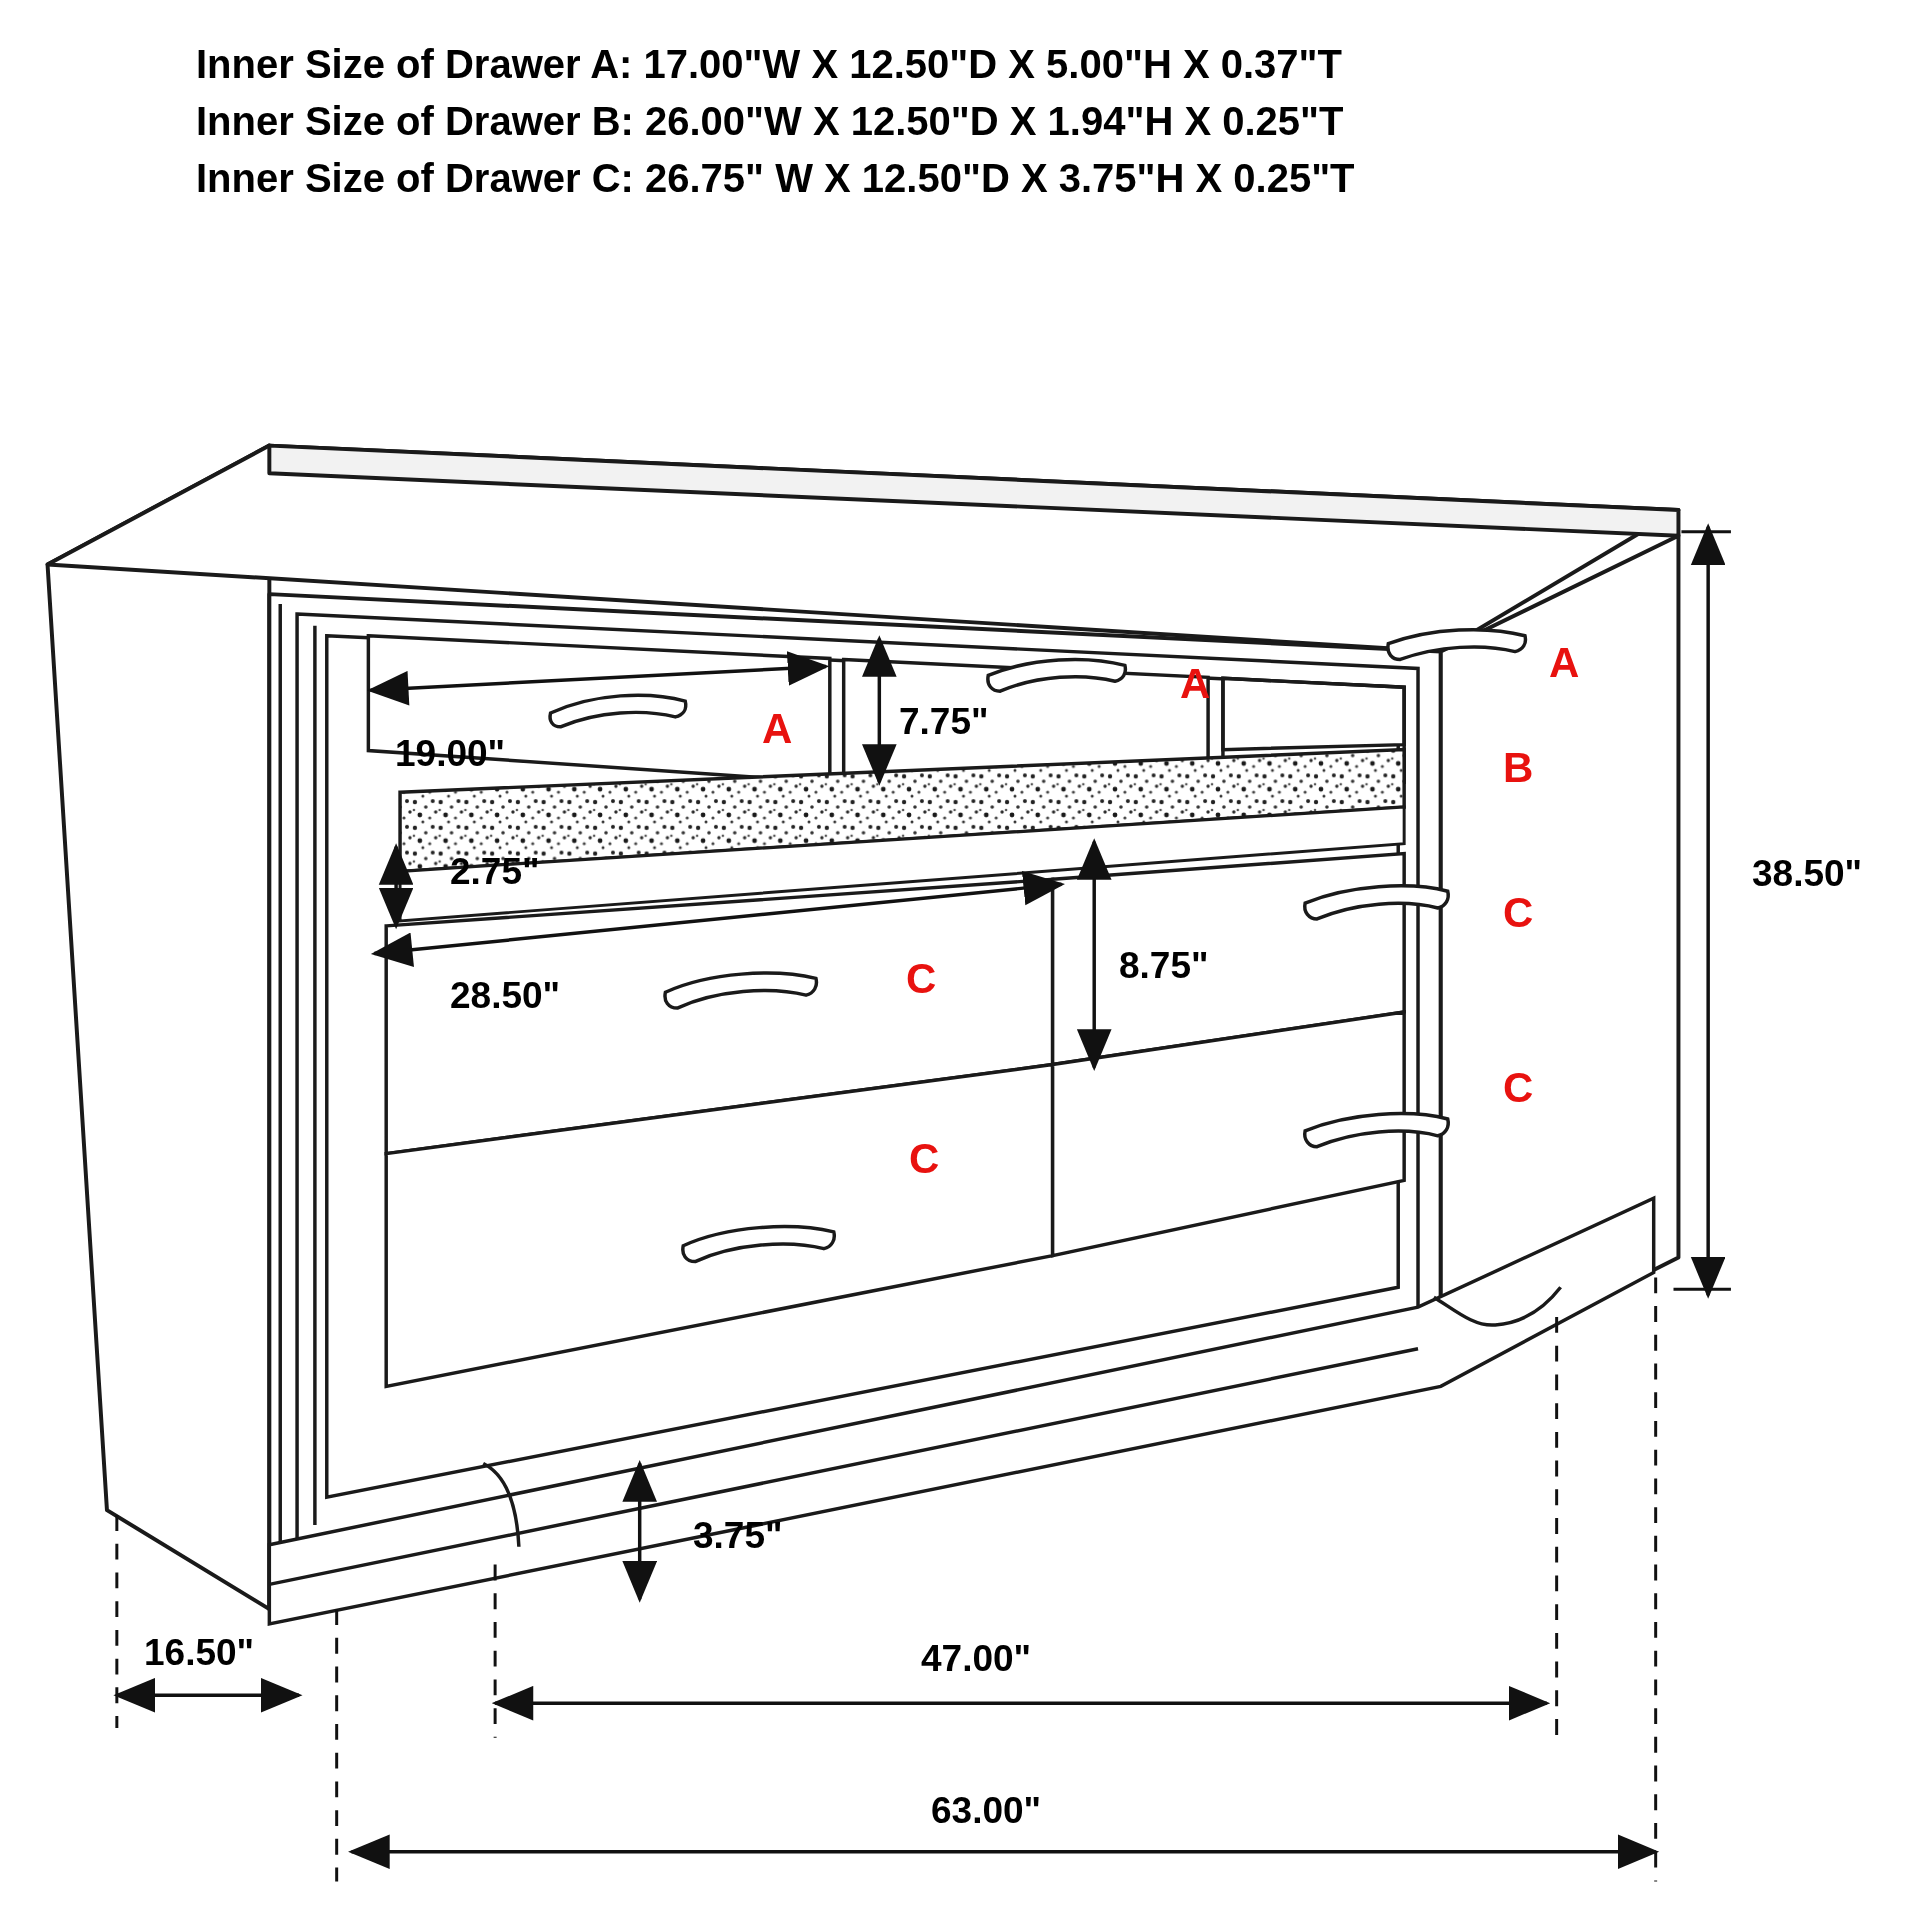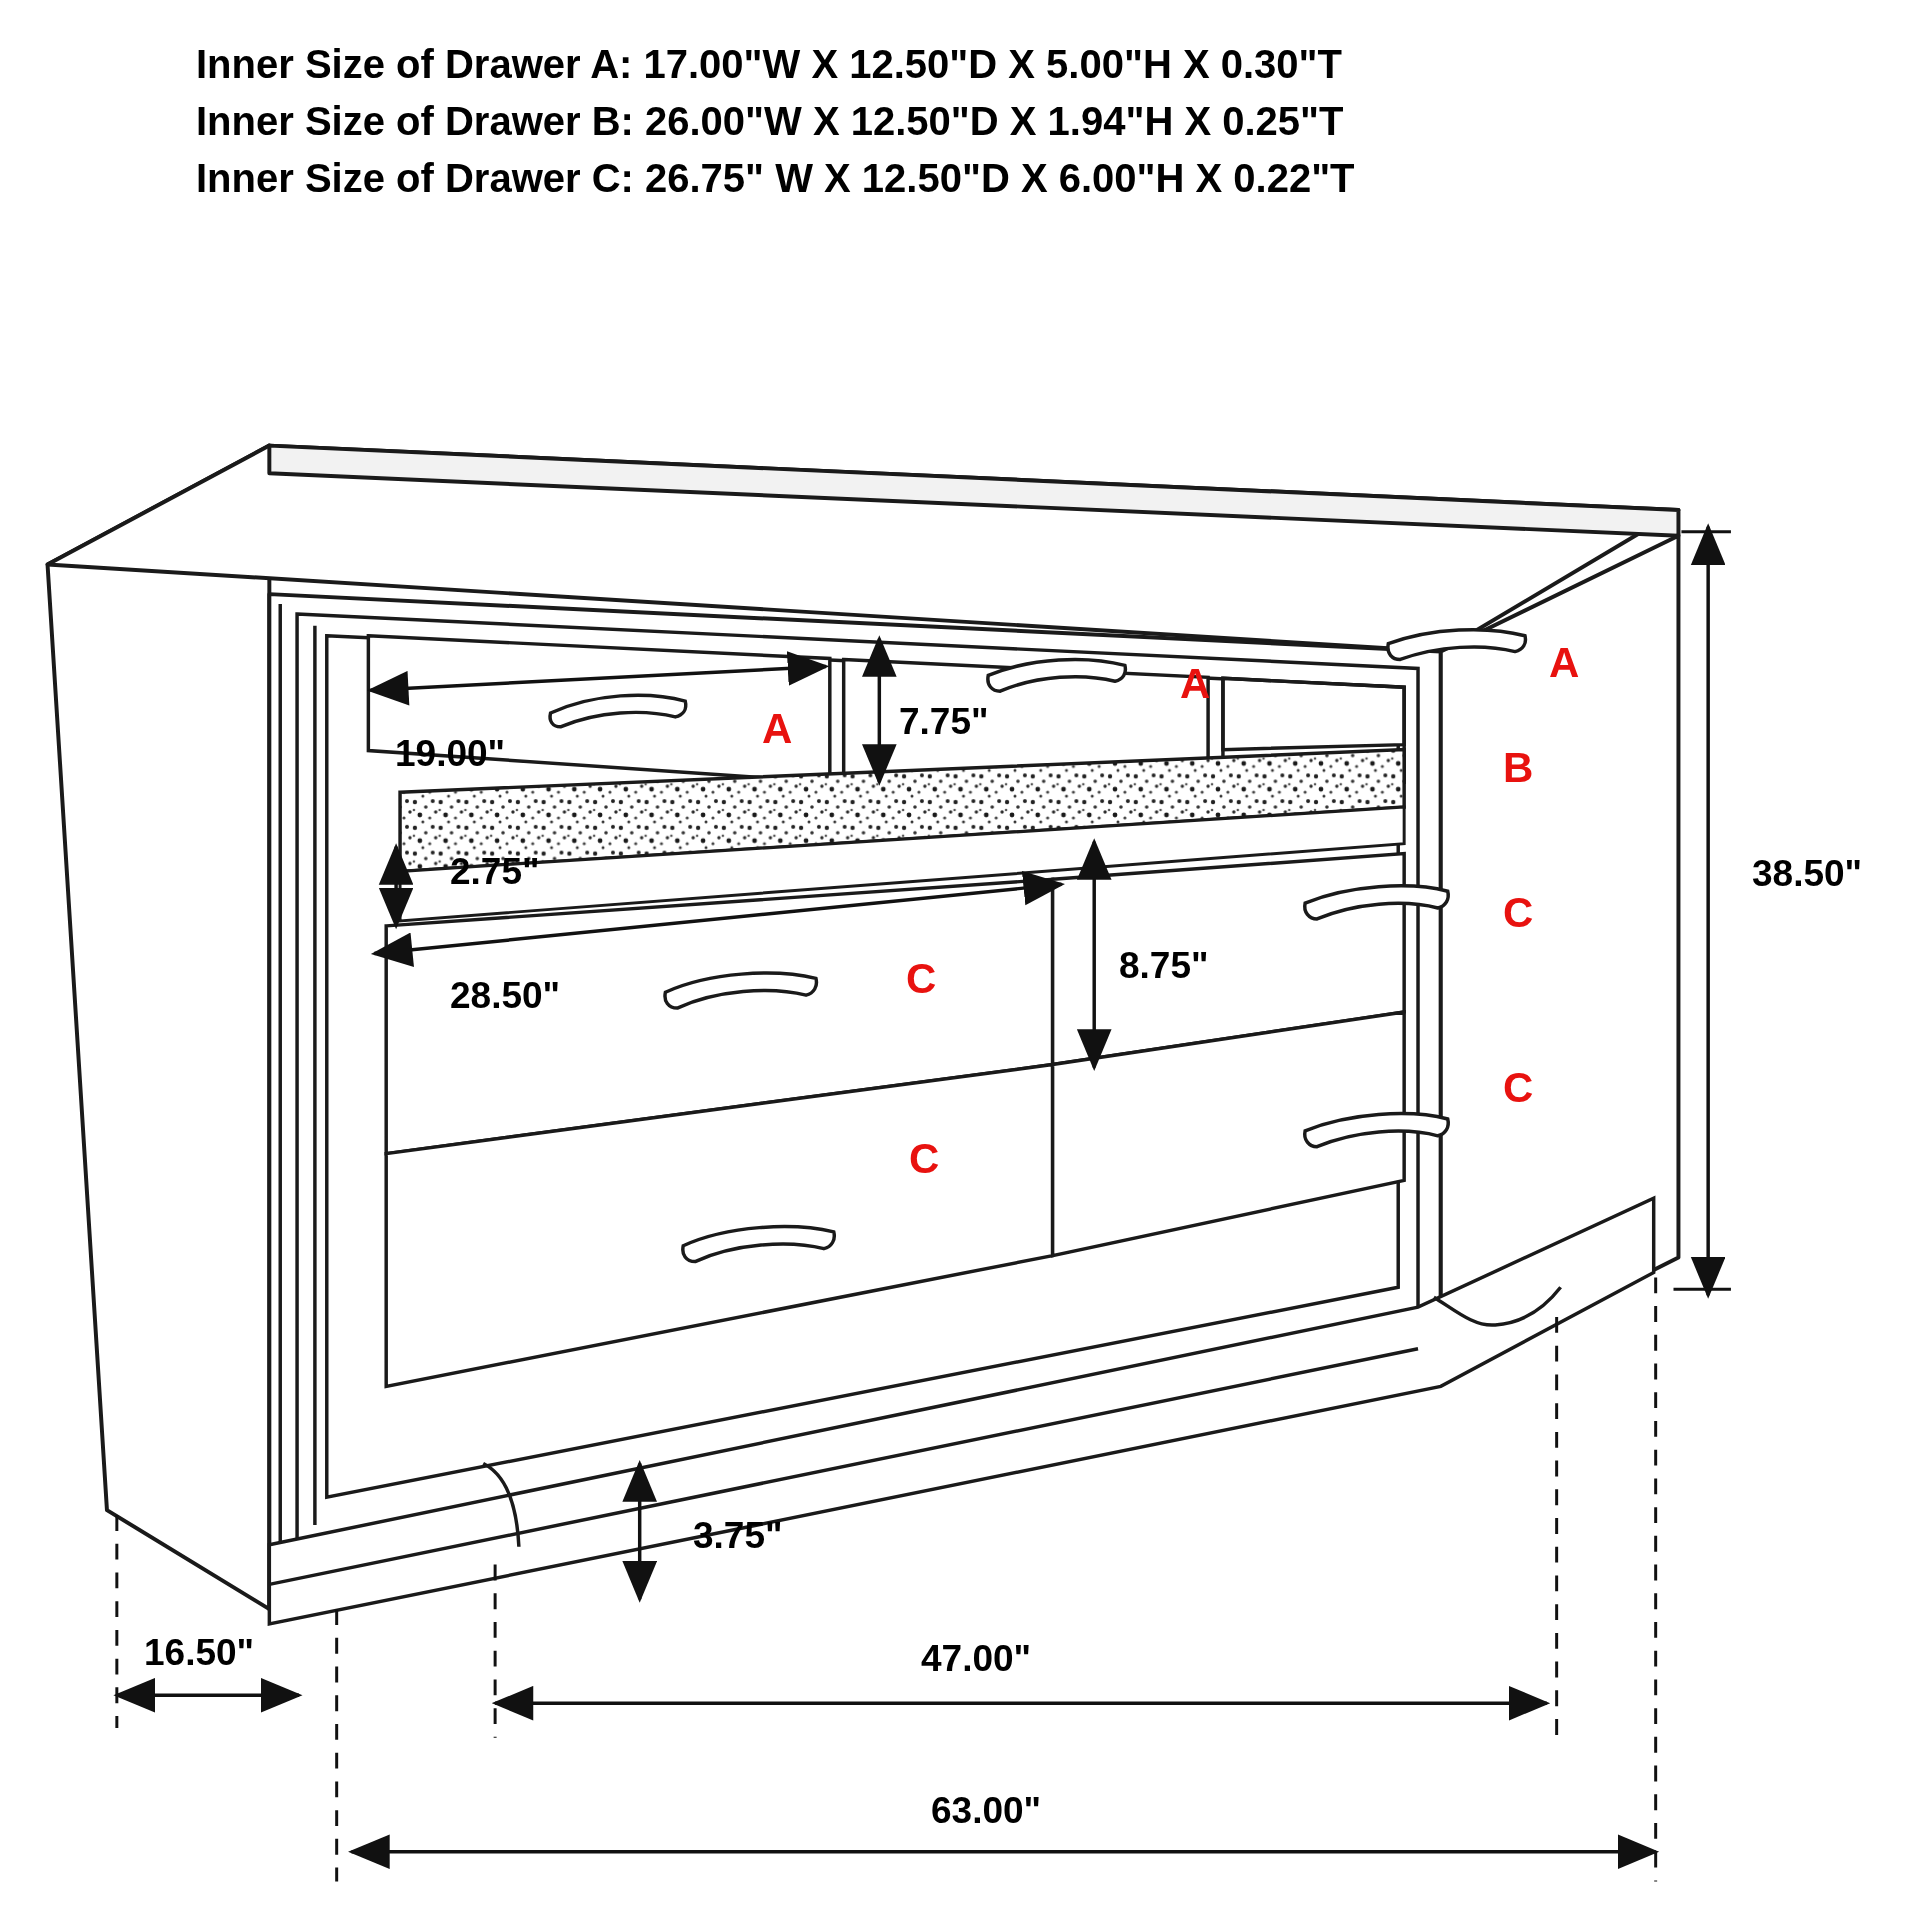--- a/index.html
+++ b/index.html
@@ -53,23 +53,23 @@
     color: #e8120f;
     white-space: nowrap;
   }
 </style>
 </head>
 <body>
 
 <div id="root">
 
   <div class="spec-block">
-    <div class="spec-line">Inner Size of Drawer A: 17.00"W X 12.50"D X 5.00"H X 0.30"T</div>
+    <div class="spec-line">Inner Size of Drawer A: 17.00"W X 12.50"D X 5.00"H X 0.37"T</div>
     <div class="spec-line">Inner Size of Drawer B: 26.00"W X 12.50"D X 1.94"H X 0.25"T</div>
-    <div class="spec-line">Inner Size of Drawer C: 26.75" W X 12.50"D X 6.00"H X 0.22"T</div>
+    <div class="spec-line">Inner Size of Drawer C: 26.75" W X 12.50"D X 3.75"H X 0.25"T</div>
   </div>
 
   <svg class="diagram" viewBox="0 0 1946 1946">
     <defs>
       <pattern id="speckle" width="26" height="26" patternUnits="userSpaceOnUse">
         <rect width="26" height="26" fill="#ffffff"></rect>
         <circle cx="3" cy="4" r="2.2" fill="#222"></circle>
         <circle cx="14" cy="9" r="1.8" fill="#333"></circle>
         <circle cx="21" cy="3" r="2.0" fill="#222"></circle>
         <circle cx="8" cy="17" r="2.4" fill="#1a1a1a"></circle>

